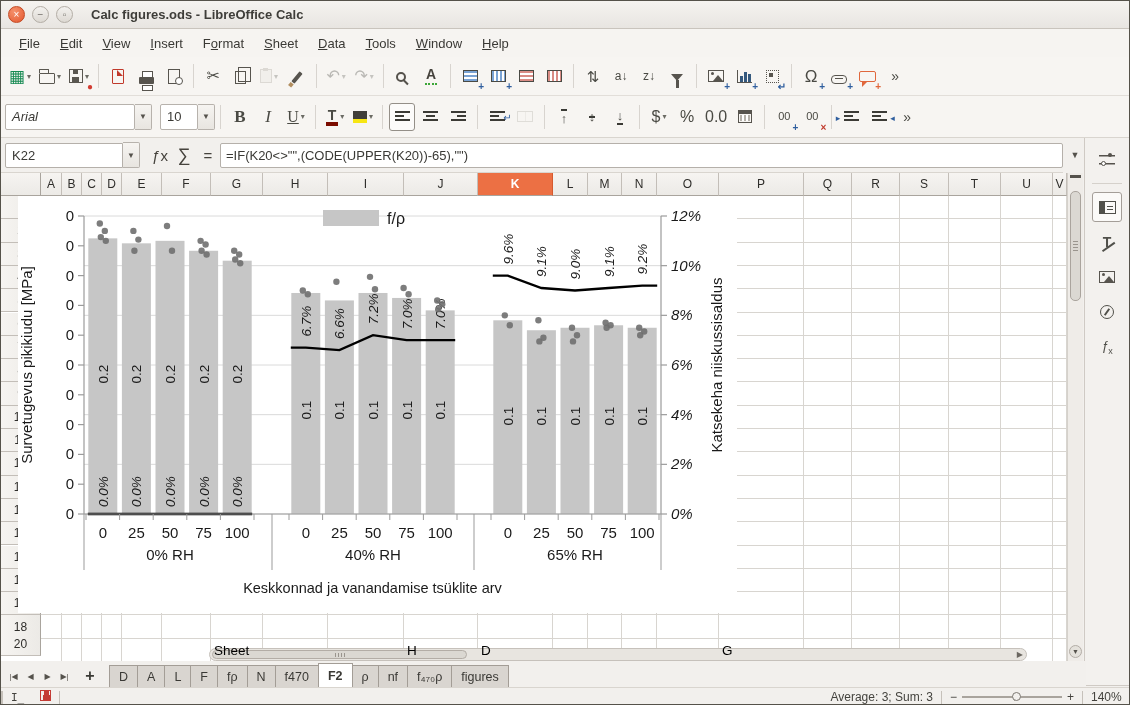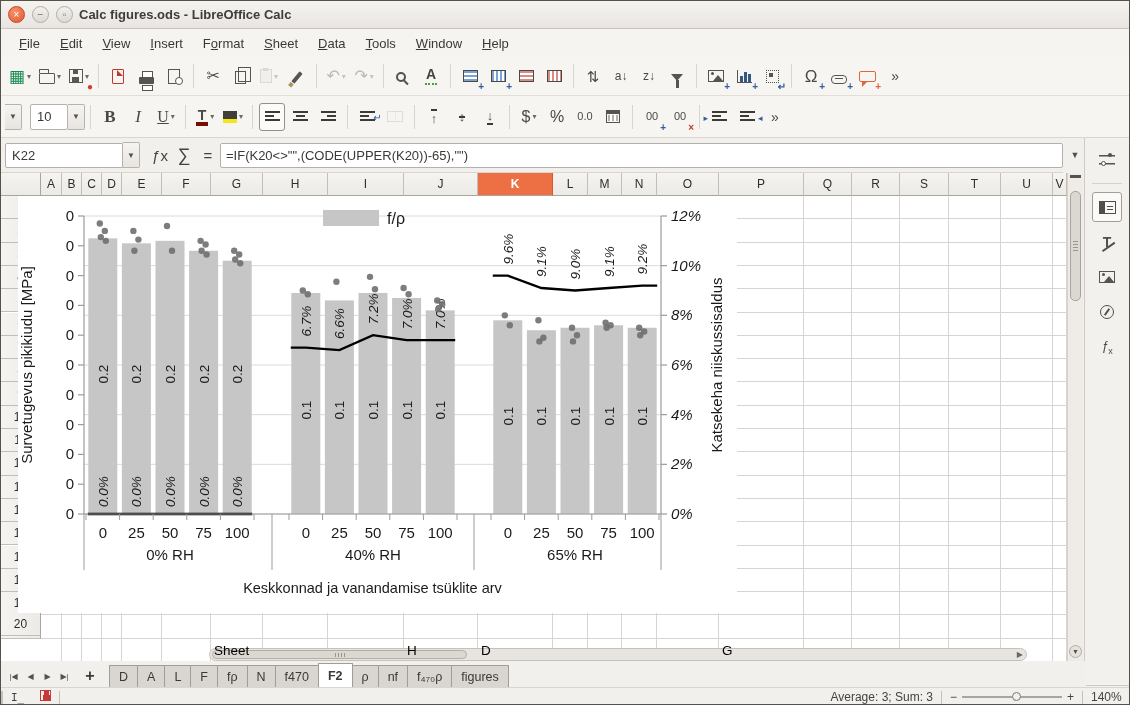--- a/index.html
+++ b/index.html
@@ -8,21 +8,21 @@
        font-family:"Liberation Sans",sans-serif;color:#3a3935;border:1px solid #55524a;}
   
   .titlebar{position:absolute;left:0;top:0;width:100%;height:28px;
     background:linear-gradient(#f5f3f0,#e8e5e1);border-bottom:1px solid #c9c4bd;
     display:flex;align-items:center;}
   .winbtn{width:17px;height:17px;border-radius:50%;margin-left:7px;display:inline-flex;
     align-items:center;justify-content:center;font-size:10px;line-height:1;}
   .winbtn.close{background:radial-gradient(circle at 35% 30%,#f5926d,#e4572e);color:#fff;
     border:1px solid #c34a24;}
   .winbtn.minmax{background:linear-gradient(#f3f1ee,#ddd9d3);border:1px solid #b3ada5;color:#6d6a64;}
-  .wtitle{font-weight:bold;font-size:13px;color:#3e3d39;margin-left:6px;}
+  .wtitle{font-weight:bold;font-size:13px;color:#3e3d39;margin-left:18px;}
   
   .menubar{position:absolute;left:0;top:28px;width:100%;height:28px;background:#f6f4f1;
     display:flex;align-items:center;padding-left:8px;font-size:13px;}
   .menuitem{padding:4px 10px;cursor:default;}
   .menuitem u{text-decoration:underline;}
   
   .toolbar{position:absolute;left:0;width:100%;background:#f7f5f2;display:flex;align-items:center;
     padding-left:4px;}
   #tb-main{top:56px;height:39px;border-bottom:1px solid #e2ded9;}
   #tb-fmt{top:95px;height:42px;border-bottom:1px solid #d9d5cf;}
@@ -345,20 +345,21 @@
       </span>
       <span class="tbtn" title="insert-comment">
         <span class="ic ic-comment"></span>
         <span class="badge" style="color: rgb(224, 103, 60);">+</span>
       </span>
       <span class="tbtn" title="more-toolbar-options">
         <span class="glyph" style="font-size: 14px;">»</span>
       </span>
     </div>
   <div class="toolbar" id="tb-fmt">
+      <span class="fontbox">Arial</span>
       <span class="ddbtn">▼</span>
       <span style="width: 8px;"></span>
       <span class="szbox">10</span>
       <span class="ddbtn">▼</span>
       <div class="tsep"></div>
       <span class="tbtn" title="bold">
         <span class="glyph serifB">B</span>
       </span>
       <span class="tbtn" title="italic">
         <span class="glyph serifI">I</span>
@@ -405,21 +406,21 @@
       </span>
       <div class="tsep"></div>
       <span class="tbtn" title="currency-format">
         <span class="glyph" style="font-size: 16px;">$</span>
         <span class="caret">▾</span>
       </span>
       <span class="tbtn" title="percent-format">
         <span class="glyph" style="font-size: 16px;">%</span>
       </span>
       <span class="tbtn" title="number-format">
-        <span class="glyph" style="font-size: 11px;">0.0</span>
+        <span class="glyph" style="font-size: 16px;">0.0</span>
       </span>
       <span class="tbtn" title="date-format">
         <span class="ic ic-cal"></span>
       </span>
       <div class="tsep"></div>
       <span class="tbtn" title="add-decimal-place">
         <span class="glyph" style="font-size: 11px;">00</span>
         <span class="badge" style="color: rgb(47, 94, 158);">+</span>
       </span>
       <span class="tbtn" title="delete-decimal-place">
@@ -486,21 +487,21 @@
       <div class="rowh" style="top: 232.7px; height: 23.3px;">10</div>
       <div class="rowh" style="top: 256px; height: 23.3px;">11</div>
       <div class="rowh" style="top: 279.3px; height: 23.3px;">12</div>
       <div class="rowh" style="top: 302.6px; height: 23.3px;">13</div>
       <div class="rowh" style="top: 325.9px; height: 23.3px;">14</div>
       <div class="rowh" style="top: 349.2px; height: 23.3px;">15</div>
       <div class="rowh" style="top: 372.5px; height: 23.3px;">16</div>
       <div class="rowh" style="top: 395.8px; height: 23.3px;">17</div>
       <div class="rowh" style="top: 419.1px; height: 23.3px;">18</div>
       <div class="rowh" style="top: 442.4px; height: 23.3px;">18</div>
-      <div class="rowh" style="top: 440px; height: 23.3px;">20</div>
+      <div class="rowh" style="top: 460px; height: 23.3px;">20</div>
       <div class="gline" style="left: 60px; top: 23px; width: 1px; height: 465px;"></div>
       <div class="gline" style="left: 80px; top: 23px; width: 1px; height: 465px;"></div>
       <div class="gline" style="left: 100px; top: 23px; width: 1px; height: 465px;"></div>
       <div class="gline" style="left: 120px; top: 23px; width: 1px; height: 465px;"></div>
       <div class="gline" style="left: 160px; top: 23px; width: 1px; height: 465px;"></div>
       <div class="gline" style="left: 209px; top: 23px; width: 1px; height: 465px;"></div>
       <div class="gline" style="left: 261px; top: 23px; width: 1px; height: 465px;"></div>
       <div class="gline" style="left: 326px; top: 23px; width: 1px; height: 465px;"></div>
       <div class="gline" style="left: 402px; top: 23px; width: 1px; height: 465px;"></div>
       <div class="gline" style="left: 476px; top: 23px; width: 1px; height: 465px;"></div>

